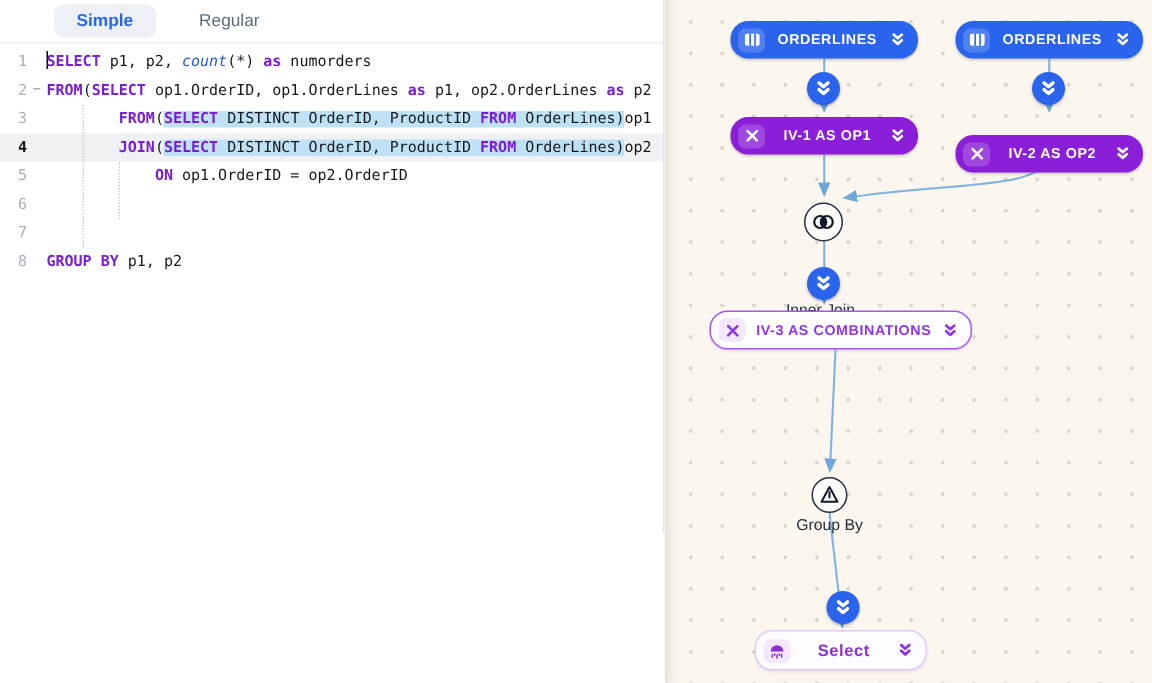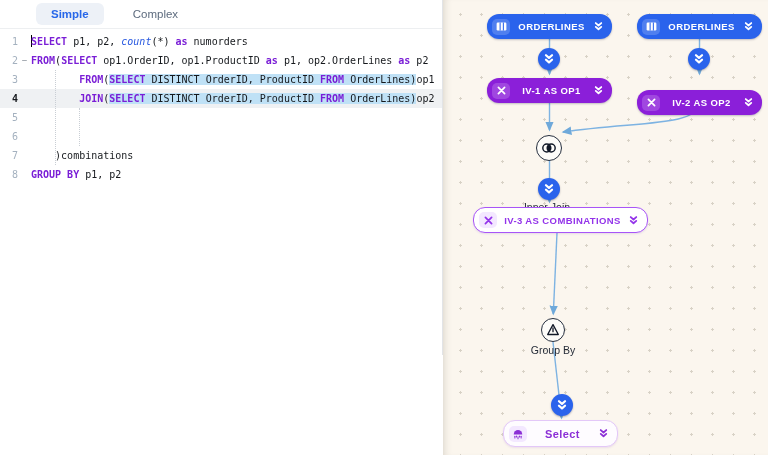--- a/index.html
+++ b/index.html
@@ -54,56 +54,56 @@
   .oplabel{position:absolute;font-size:10.5px;color:#252c38;white-space:nowrap;transform:translateX(-50%);z-index:2;}
 </style>
 </head>
 <body>
 
 <div class="app">
 
   <div class="left">
     <div class="tabbar">
       <div class="tab active">Simple</div>
-      <div class="tab">Complex</div>
+      <div class="tab">Regular</div>
     </div>
     <div class="editor">
       <div id="code-lines">
           <div class="code-line">
             <span class="ln">1</span>
             <span class="fold"></span>
             <span class="code"><span class="caret"></span><span class="tk-kw">SELECT</span><span class=""> p1, p2, </span><span class="tk-fn">count</span><span class="">(*) </span><span class="tk-kw">as</span><span class=""> numorders</span></span>
           </div>
           <div class="code-line">
             <span class="ln">2</span>
             <span class="fold">−</span>
-            <span class="code"><span class="tk-kw">FROM</span><span class="">(</span><span class="tk-kw">SELECT</span><span class=""> op1.OrderID, op1.ProductID </span><span class="tk-kw">as</span><span class=""> p1, op2.OrderLines </span><span class="tk-kw">as</span><span class=""> p2</span></span>
+            <span class="code"><span class="tk-kw">FROM</span><span class="">(</span><span class="tk-kw">SELECT</span><span class=""> op1.OrderID, op1.OrderLines </span><span class="tk-kw">as</span><span class=""> p1, op2.OrderLines </span><span class="tk-kw">as</span><span class=""> p2</span></span>
           </div>
           <div class="code-line">
             <span class="ln">3</span>
             <span class="fold"></span>
             <span class="code"><span class="">        </span><span class="tk-kw">FROM</span><span class="">(</span><span class="tk-kw hl">SELECT</span><span class=" hl"> DISTINCT OrderID, ProductID </span><span class="tk-kw hl">FROM</span><span class=" hl"> OrderLines)</span><span class="">op1</span></span>
           </div>
           <div class="code-line active">
             <span class="ln">4</span>
             <span class="fold"></span>
             <span class="code"><span class="">        </span><span class="tk-kw">JOIN</span><span class="">(</span><span class="tk-kw hl">SELECT</span><span class=" hl"> DISTINCT OrderID, ProductID </span><span class="tk-kw hl">FROM</span><span class=" hl"> OrderLines)</span><span class="">op2</span></span>
           </div>
           <div class="code-line">
             <span class="ln">5</span>
             <span class="fold"></span>
+            <span class="code"><span class="">            </span><span class="tk-kw">ON</span><span class=""> op1.OrderID = op2.OrderID</span></span>
           </div>
           <div class="code-line">
             <span class="ln">6</span>
             <span class="fold"></span>
           </div>
           <div class="code-line">
             <span class="ln">7</span>
             <span class="fold"></span>
-            <span class="code"><span class="">    )combinations</span></span>
           </div>
           <div class="code-line">
             <span class="ln">8</span>
             <span class="fold"></span>
             <span class="code"><span class="tk-kw">GROUP BY</span><span class=""> p1, p2</span></span>
           </div>
         </div>
       <div class="iguide" id="g1"></div>
       <div class="iguide" id="g2"></div>
     </div>

